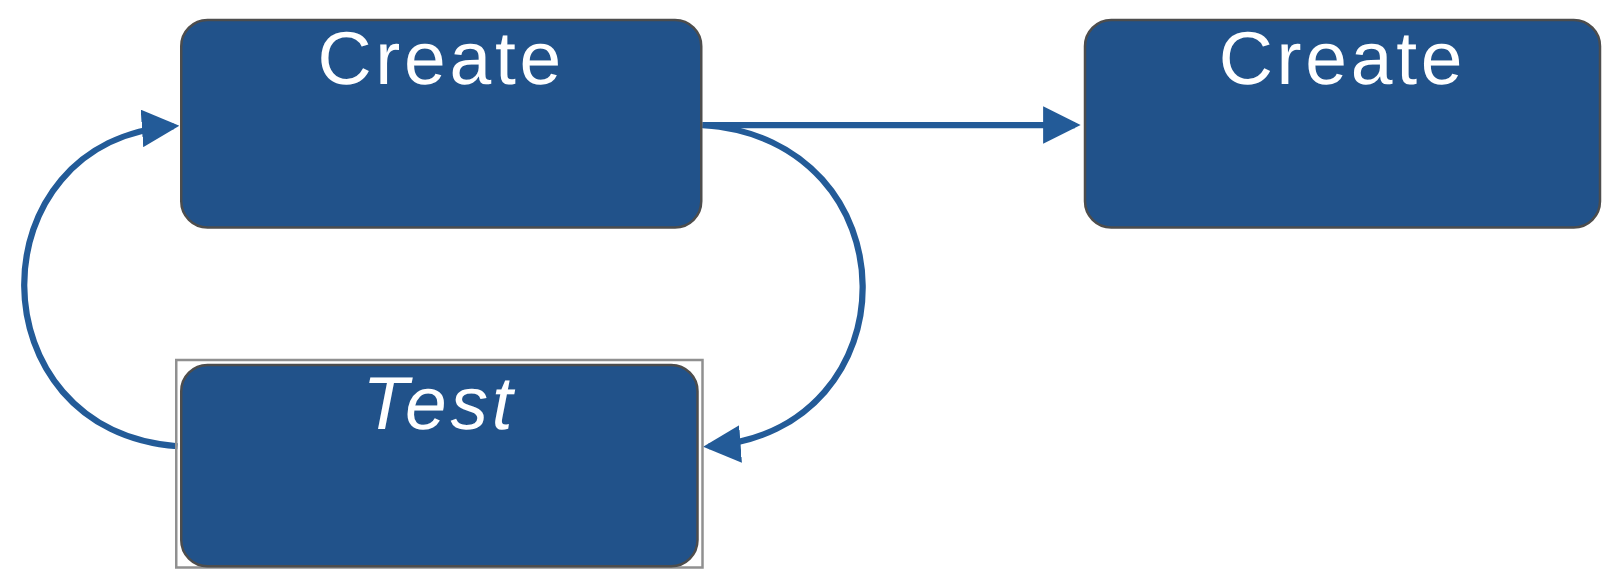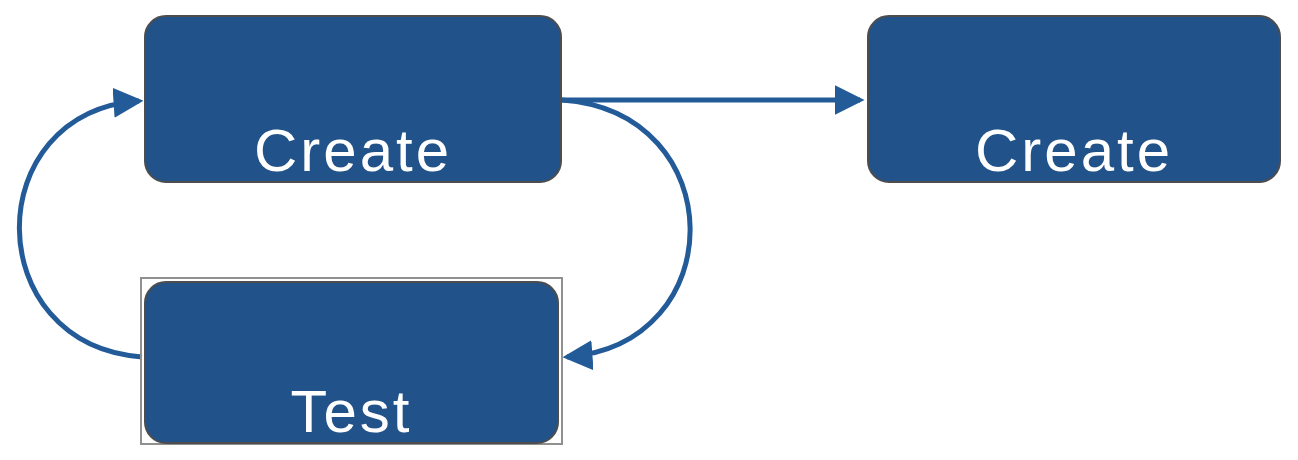--- a/index.html
+++ b/index.html
@@ -31,43 +31,44 @@
     stroke: var(--edge-color, #235b98);
     stroke-width: 5;
   }
 
   .node {
     position: absolute;
     background: var(--node-fill, #21528a);
     border: 2.5px solid var(--node-border, #4d4d4d);
     border-radius: 22px;
     display: flex;
-    align-items: flex-end;
+    align-items: flex-start;
     justify-content: center;
   }
 
   .node-label {
     color: var(--node-text, #ffffff);
     font-size: 60px;
     font-weight: 400;
     letter-spacing: 3px;
     line-height: 1;
     user-select: none;
   }
 
   .node-create  { left: 144px; top: 15px;  width: 418px; height: 168px; }
   .node-release { left: 867px; top: 15px;  width: 414px; height: 168px; }
 
   .selection-outline {
     position: absolute;
     left: 140px;
-    top: 277px;
+    top: 287px;
     width: 423px;
     height: 168px;
     border: 2px solid var(--selection-color, #909090);
+    font-style: italic;
   }
 
   .node-test {
     position: absolute;
     left: 2px;
     top: 2px;
     width: 415px;
     height: 163px;
   }
 </style>

